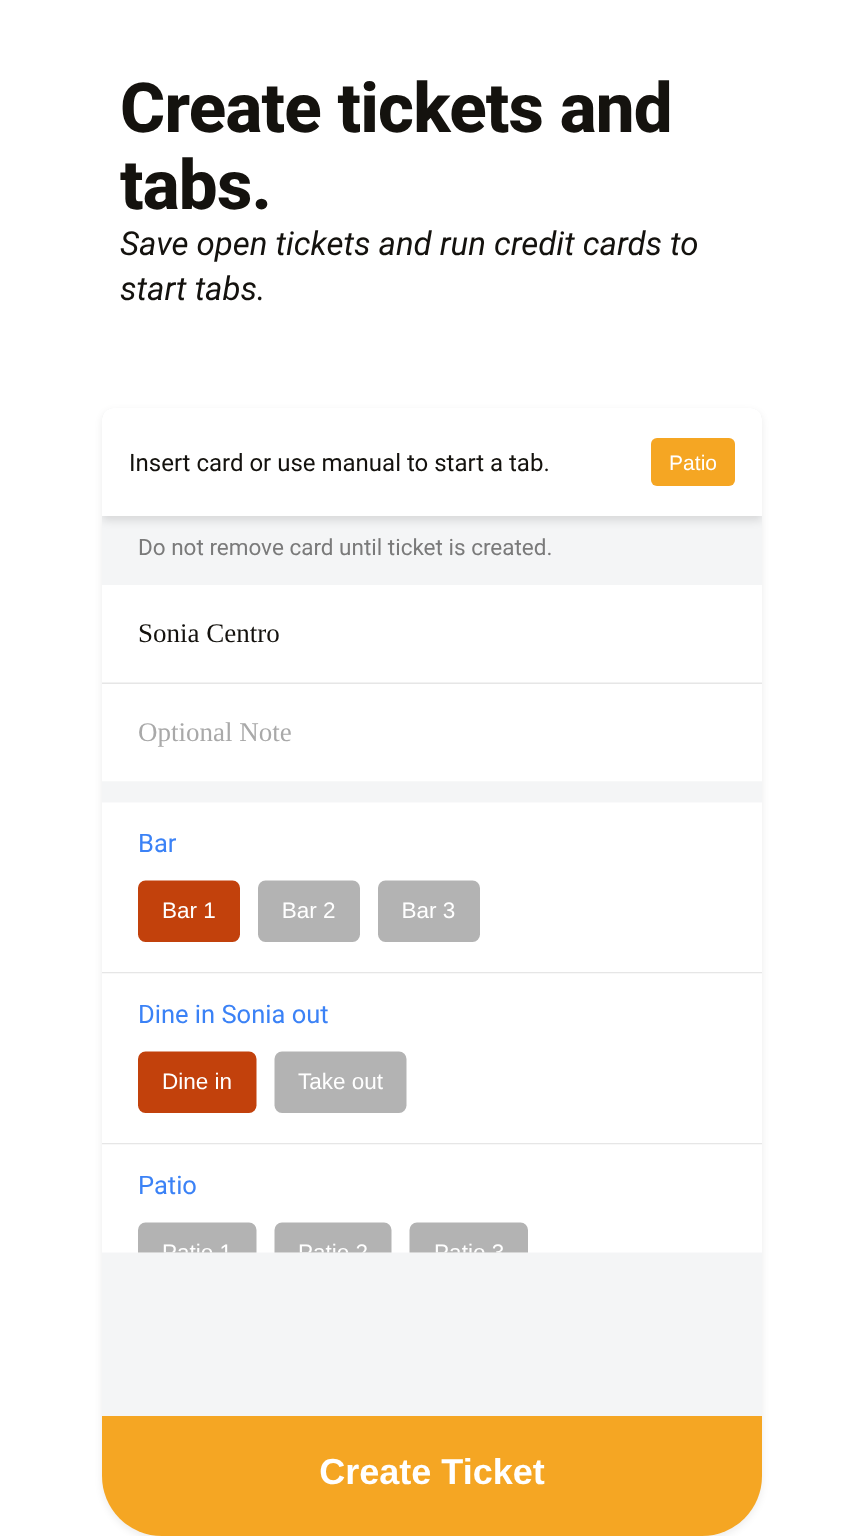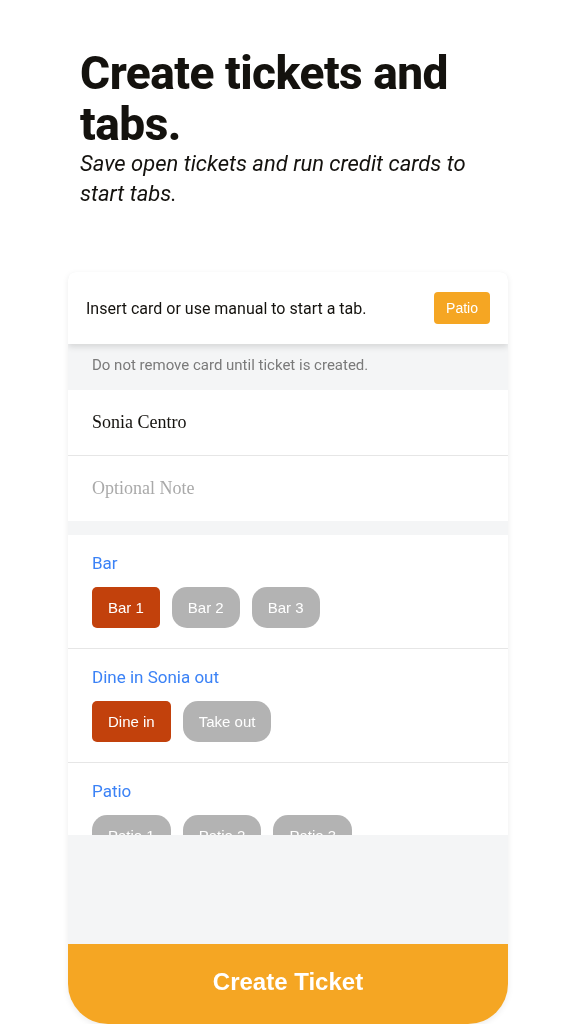--- a/index.html
+++ b/index.html
@@ -121,21 +121,20 @@
       min-width: 64px;
       text-align: center;
     }
     .option-btn.selected {
       background: #c2410c;
       color: #ffffff;
     }
     .option-btn.unselected {
       background: #b3b3b3;
       color: #ffffff;
-      border-radius: 15px;
     }
     .create-btn {
       position: absolute;
       bottom: 0;
       left: 0;
       right: 0;
       background: #f5a623;
       color: #ffffff;
       border: none;
       padding: 24px 0 28px 0;

